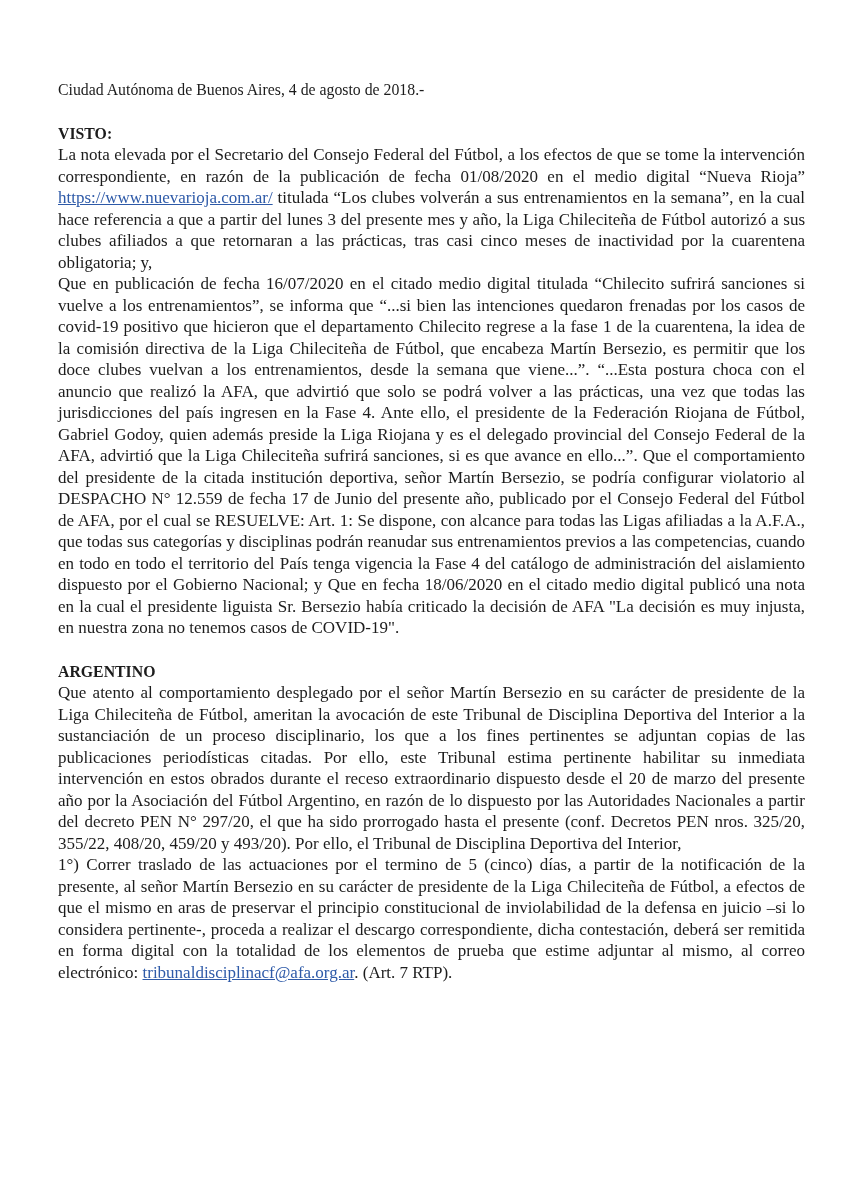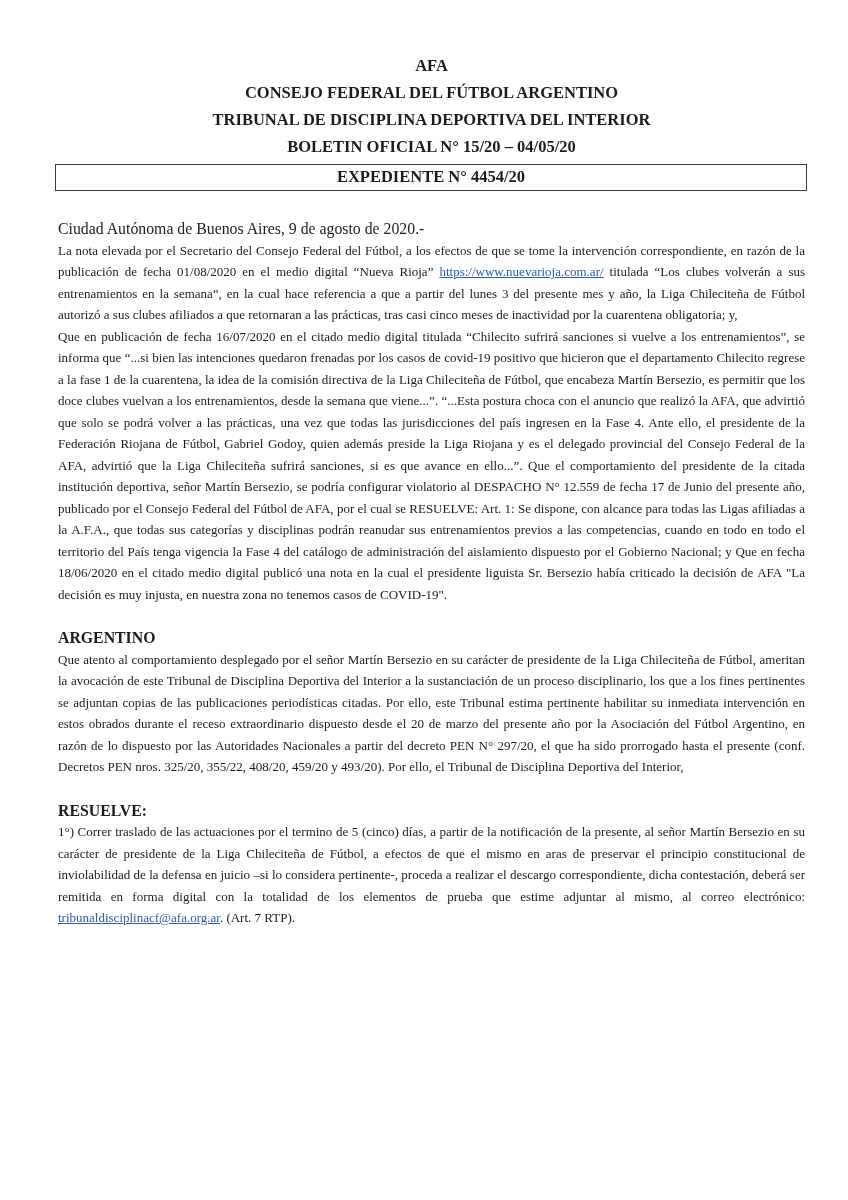--- a/index.html
+++ b/index.html
@@ -37,59 +37,50 @@
     font-size: 15.8px;
     line-height: 21.5px;
   }
   .section-label {
     font-weight: bold;
     font-size: 15.8px;
     line-height: 21.5px;
     margin-top: 22px;
   }
   p.body {
-    font-size: 13px;
+    font-size: 17px;
     line-height: 21.5px;
     text-align: justify;
   }
   .link {
     color: var(--link-color);
     text-decoration: underline;
     cursor: pointer;
   }
 </style>
 </head>
 <body>
 
 <div class="page">
 
-  <header class="doc-header">
-    <div class="h-line">AFA</div>
-    <div class="h-line">CONSEJO FEDERAL DEL FÚTBOL ARGENTINO</div>
-    <div class="h-line">TRIBUNAL DE DISCIPLINA DEPORTIVA DEL INTERIOR</div>
-    <div class="h-line">BOLETIN OFICIAL N° 15/20 – 04/05/20</div>
-    <div class="expediente-box">
-      <span>EXPEDIENTE N° 4454/20</span>
-    </div>
-  </header>
 
-  <p class="dateline">Ciudad Autónoma de Buenos Aires, 9 de agosto de 2020.-</p>
+  <p class="dateline">Ciudad Autónoma de Buenos Aires, 4 de agosto de 2018.-</p>
 
   <section>
+    <div class="section-label">VISTO:</div>
     <p class="body"><span>La nota elevada por el Secretario del Consejo Federal del Fútbol, a los efectos de que se tome la intervención correspondiente, en razón de la publicación de fecha 01/08/2020 en el medio digital “Nueva Rioja” </span><a class="link">https://www.nuevarioja.com.ar/</a><span> titulada “Los clubes volverán a sus entrenamientos en la semana”, en la cual hace referencia a que a partir del lunes 3 del presente mes y año, la Liga Chileciteña de Fútbol autorizó a sus clubes afiliados a que retornaran a las prácticas, tras casi cinco meses de inactividad por la cuarentena obligatoria; y,</span></p>
   </section>
 
   <section>
     <p class="body">Que en publicación de fecha 16/07/2020 en el citado medio digital titulada “Chilecito sufrirá sanciones si vuelve a los entrenamientos”, se informa que “...si bien las intenciones quedaron frenadas por los casos de covid-19 positivo que hicieron que el departamento Chilecito regrese a la fase 1 de la cuarentena, la idea de la comisión directiva de la Liga Chileciteña de Fútbol, que encabeza Martín Bersezio, es permitir que los doce clubes vuelvan a los entrenamientos, desde la semana que viene...”. “...Esta postura choca con el anuncio que realizó la AFA, que advirtió que solo se podrá volver a las prácticas, una vez que todas las jurisdicciones del país ingresen en la Fase 4. Ante ello, el presidente de la Federación Riojana de Fútbol, Gabriel Godoy, quien además preside la Liga Riojana y es el delegado provincial del Consejo Federal de la AFA, advirtió que la Liga Chileciteña sufrirá sanciones, si es que avance en ello...”. Que el comportamiento del presidente de la citada institución deportiva, señor Martín Bersezio, se podría configurar violatorio al DESPACHO N° 12.559 de fecha 17 de Junio del presente año, publicado por el Consejo Federal del Fútbol de AFA, por el cual se RESUELVE: Art. 1: Se dispone, con alcance para todas las Ligas afiliadas a la A.F.A., que todas sus categorías y disciplinas podrán reanudar sus entrenamientos previos a las competencias, cuando en todo en todo el territorio del País tenga vigencia la Fase 4 del catálogo de administración del aislamiento dispuesto por el Gobierno Nacional; y Que en fecha 18/06/2020 en el citado medio digital publicó una nota en la cual el presidente liguista Sr. Bersezio había criticado la decisión de AFA "La decisión es muy injusta, en nuestra zona no tenemos casos de COVID-19".</p>
   </section>
 
   <section>
     <div class="section-label">ARGENTINO</div>
     <p class="body">Que atento al comportamiento desplegado por el señor Martín Bersezio en su carácter de presidente de la Liga Chileciteña de Fútbol, ameritan la avocación de este Tribunal de Disciplina Deportiva del Interior a la sustanciación de un proceso disciplinario, los que a los fines pertinentes se adjuntan copias de las publicaciones periodísticas citadas. Por ello, este Tribunal estima pertinente habilitar su inmediata intervención en estos obrados durante el receso extraordinario dispuesto desde el 20 de marzo del presente año por la Asociación del Fútbol Argentino, en razón de lo dispuesto por las Autoridades Nacionales a partir del decreto PEN N° 297/20, el que ha sido prorrogado hasta el presente (conf. Decretos PEN nros. 325/20, 355/22, 408/20, 459/20 y 493/20). Por ello, el Tribunal de Disciplina Deportiva del Interior,</p>
   </section>
 
   <section>
-    <div class="section-label">RESUELVE:</div>
     <p class="body"><span>1°) Correr traslado de las actuaciones por el termino de 5 (cinco) días, a partir de la notificación de la presente, al señor Martín Bersezio en su carácter de presidente de la Liga Chileciteña de Fútbol, a efectos de que el mismo en aras de preservar el principio constitucional de inviolabilidad de la defensa en juicio –si lo considera pertinente-, proceda a realizar el descargo correspondiente, dicha contestación, deberá ser remitida en forma digital con la totalidad de los elementos de prueba que estime adjuntar al mismo, al correo electrónico: </span><a class="link">tribunaldisciplinacf@afa.org.ar</a><span>. (Art. 7 RTP).</span></p>
 
   </section>
 
 </div>
 
 </body></html>

